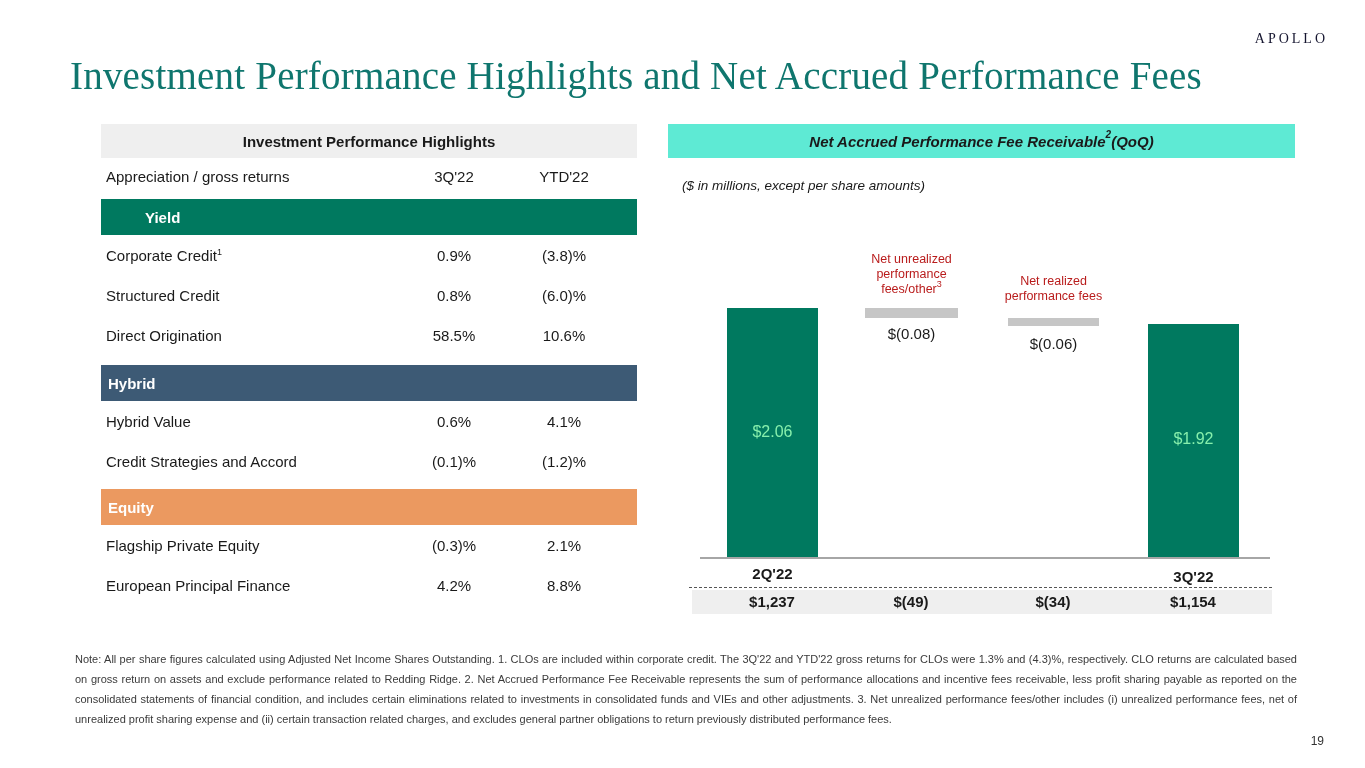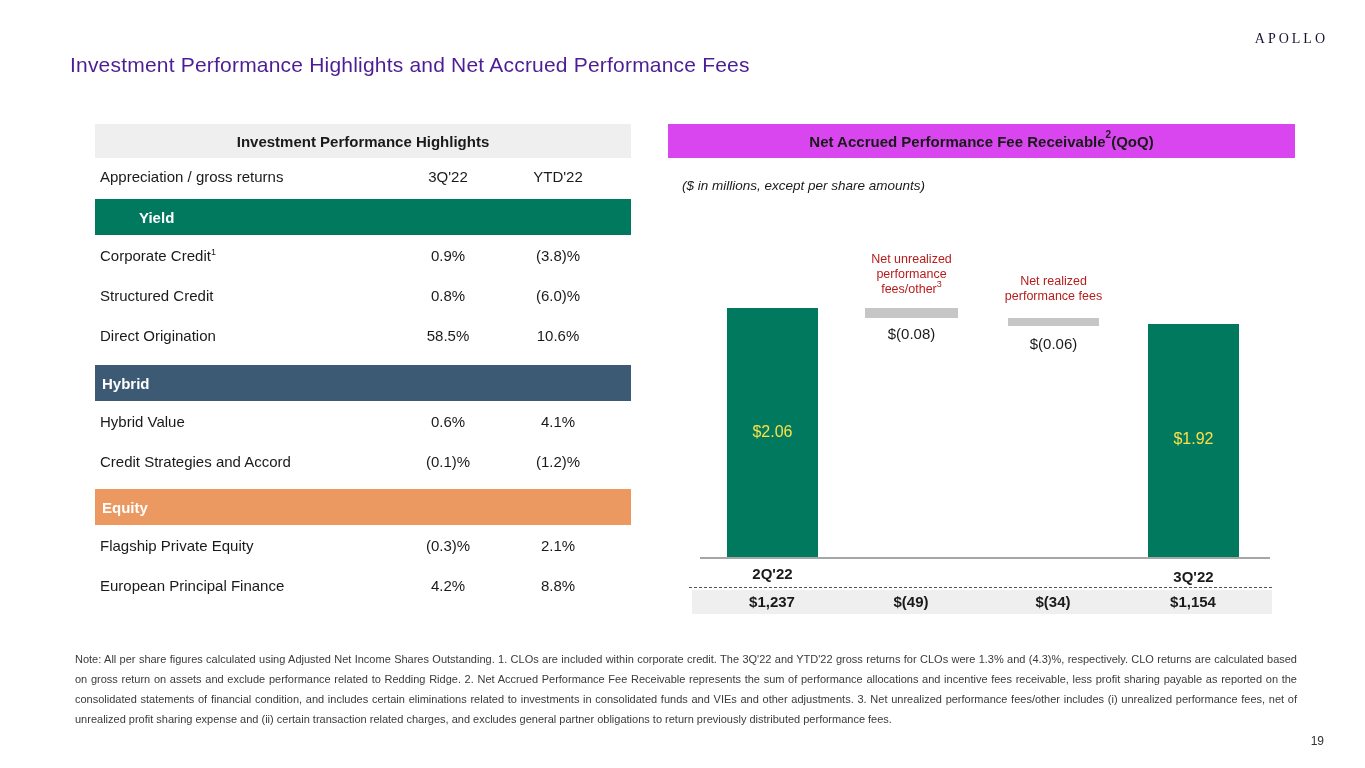--- a/index.html
+++ b/index.html
@@ -6,50 +6,50 @@
   html,body { width:1365px; height:768px; }
   body {
     position:relative; background:#ffffff; overflow:hidden;
     font-family:"Liberation Sans", sans-serif; color:#1a1a1a;
   }
   sup { font-size:9px; vertical-align:baseline; position:relative; top:-6px; line-height:0; }
 
   
   .logo { position:absolute; top:31px; right:37px; font-family:"Liberation Serif", serif;
           font-size:14px; letter-spacing:3px; color:#15152f; }
-  .slide-title { position:absolute; left:70px; top:53px; font-family:Liberation Sans, sans-serif;
-          font-size:21px; font-weight:400; color:#4c1d95; letter-spacing:0.2px; white-space:nowrap; }
+  .slide-title { position:absolute; left:70px; top:53px; font-family:Liberation Serif, serif;
+          font-size:39px; font-weight:400; color:#0f766e; letter-spacing:0.2px; white-space:nowrap; }
   .page-num { position:absolute; right:41px; bottom:20px; font-size:12px; color:#333; }
 
   
-  .left-panel { position:absolute; left:95px; top:124px; width:536px; font-size:15px; }
+  .left-panel { position:absolute; left:101px; top:124px; width:536px; font-size:15px; }
   .tbl-header { height:34px; background:#EFEFEF; display:flex; align-items:center;
           justify-content:center; font-weight:bold; }
   .col-row { height:41px; display:flex; align-items:flex-end; padding:0 18px 14px 5px; }
   .col-row .cell-label { padding-left:0; }
   .sec-header { height:36px; display:flex; align-items:center; padding-left:7px;
           color:#ffffff; font-weight:bold; }
   .sec-yield  { background:#00795F;padding-left:44px; }
   .sec-hybrid { background:#3D5A75; margin-top:10px; }
   .sec-equity { background:#EB9960; margin-top:8px; }
   .row { height:40px; display:flex; align-items:center; padding-right:18px; }
   .cell-label { flex:1; padding-left:5px; }
   .cell-q, .cell-ytd { width:110px; text-align:center; }
 
   
   .right-panel { position:absolute; left:668px; top:124px; width:627px; height:500px; font-size:15px; }
-  .panel-header { height:34px; background:#d946ef; display:flex; align-items:center;
-          justify-content:center; font-weight:bold; }
+  .panel-header { height:34px; background:#5eead4; display:flex; align-items:center;
+          justify-content:center; font-weight:bold;font-style:italic; }
   .panel-header sup { font-size:10px; top:-6px; }
   .chart-subtitle { position:absolute; left:14px; top:54px; font-style:italic; font-size:13.5px; }
 
   .bar { position:absolute; background:#00795F; }
   .bar-start { left:59px;  top:184px; width:91px; height:250px; }
   .bar-end   { left:480px; top:200px; width:91px; height:234px; }
-  .bar-value { position:absolute; left:0; right:0; text-align:center; color:#fde047; font-size:16px; }
+  .bar-value { position:absolute; left:0; right:0; text-align:center; color:#86efac; font-size:16px; }
   .bar-start .bar-value { top:115px; }
   .bar-end   .bar-value { top:106px; }
 
   .step-bar { position:absolute; background:#C6C6C6; }
   .step1-bar { left:197px; top:184px; width:93px; height:10px; }
   .step2-bar { left:340px; top:194px; width:91px; height:8px; }
   .step-label { position:absolute; text-align:center; font-size:12.5px; line-height:15px; color:#b91c1c; }
   .step1-label { left:188px; width:111px; top:128px; }
   .step2-label { left:330px; width:111px; top:150px; }
   .step-value { position:absolute; text-align:center; font-size:15px; }

